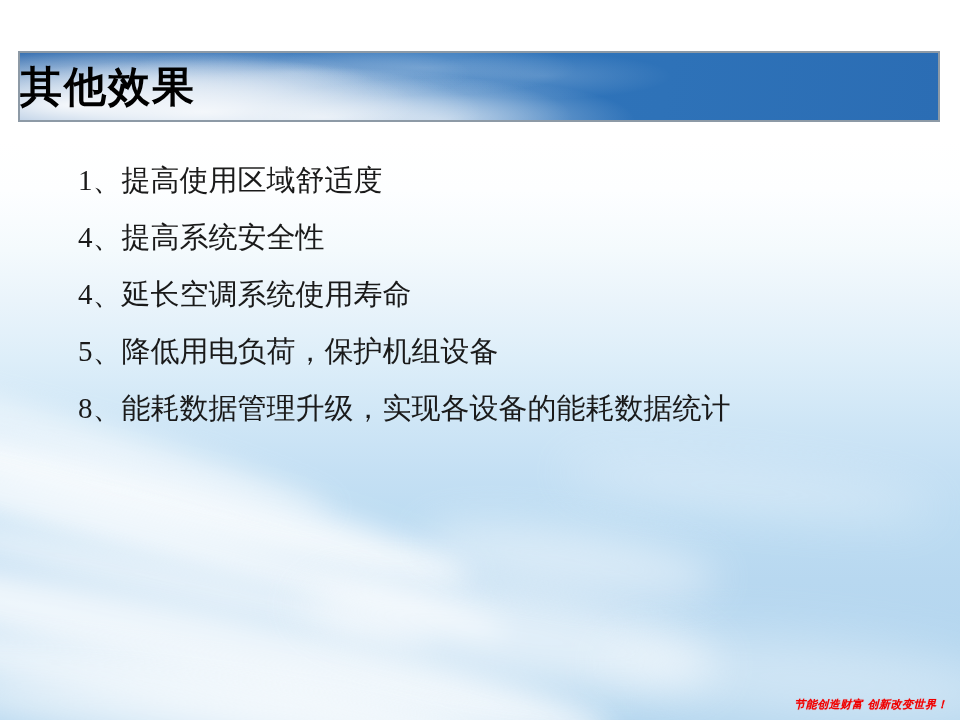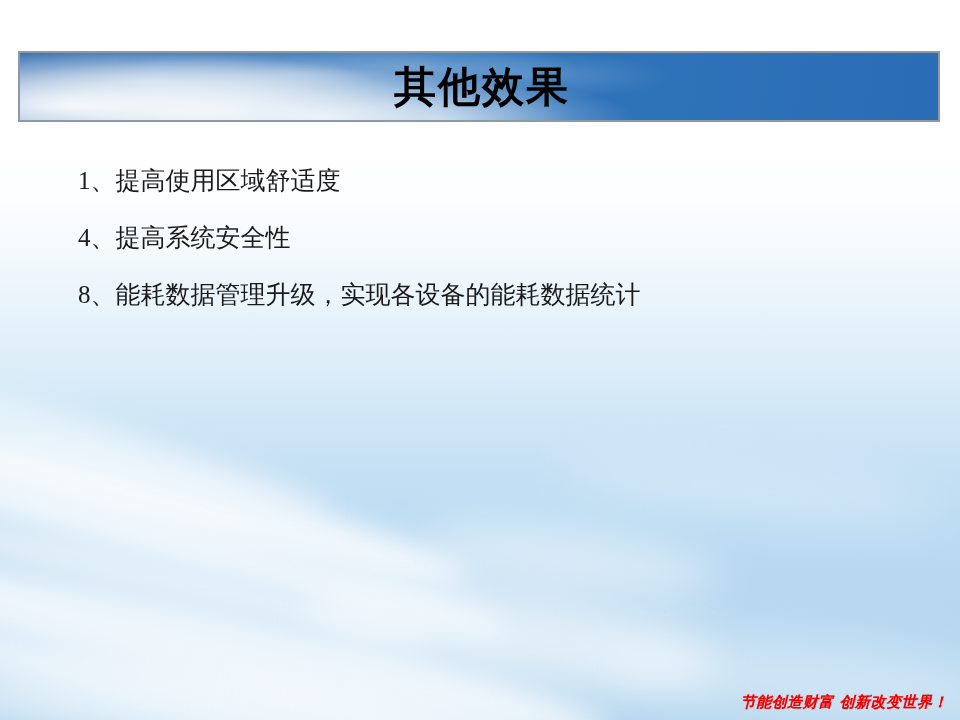--- a/index.html
+++ b/index.html
@@ -88,55 +88,54 @@
       radial-gradient(22% 55%  at 44% 22%, rgba(255,255,255,0.28) 0%, rgba(255,255,255,0.0) 76%),
       radial-gradient(18% 45%  at 57% 34%, rgba(255,255,255,0.18) 0%, rgba(255,255,255,0.0) 78%),
       linear-gradient(100deg, #1f5fa8 0%, #2a6cb4 22%, #2f74bb 45%, #2e72b8 70%, #2b6db4 100%);
     overflow: hidden;
   }
   .title-bar .title-text {
     position: absolute;
     left: 0; right: 0;
     top: 50%;
     transform: translateY(-50%);
-    text-align: center;
+    text-align: left;
     color: #000000;
     font-family: "DejaVu Sans", "Liberation Sans", sans-serif;
     font-weight: bold;
     font-size: 42px;
     letter-spacing: 2px;
     line-height: 1;
-    padding-left: 6px;
   }
 
   
   .bullet-list {
     position: absolute;
     left: 78px;
     top: 152px;
     width: 850px;
   }
   .bullet-line {
     color: #1a1a1a;
     font-family: "Liberation Serif", "DejaVu Serif", serif;
-    font-size: 25px;
+    font-size: 29px;
     line-height: 57px;
     height: 57px;
     white-space: nowrap;
   }
 
   
   .footer-slogan {
     position: absolute;
     right: 12px;
     bottom: 8px;
     color: #ee0000;
     font-family: "DejaVu Sans", "Liberation Sans", sans-serif;
     font-weight: bold;
-    font-size: 15px;
+    font-size: 11px;
     font-style: italic;
     letter-spacing: 0.5px;
     white-space: nowrap;
     text-shadow: 0 0 1px rgba(255,80,80,0.7);
   }
 </style>
 </head>
 <body>
 
 <div id="slide">
@@ -157,18 +156,20 @@
     <div class="wisp w11"></div>
   </div>
 
   <div class="title-bar">
     <div class="title-text">其他效果</div>
   </div>
 
   <div class="bullet-list">
     <div class="bullet-line">1、提高使用区域舒适度</div>
     <div class="bullet-line">4、提高系统安全性</div>
+    <div class="bullet-line">4、延长空调系统使用寿命</div>
+    <div class="bullet-line">5、降低用电负荷，保护机组设备</div>
     <div class="bullet-line">8、能耗数据管理升级，实现各设备的能耗数据统计</div>
   </div>
 
   <div class="footer-slogan">节能创造财富 创新改变世界！</div>
 
 </div>
 
 </body></html>

